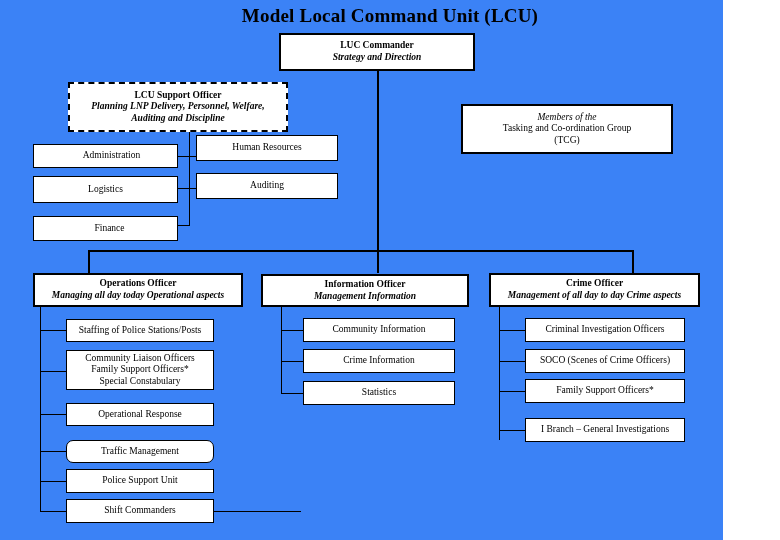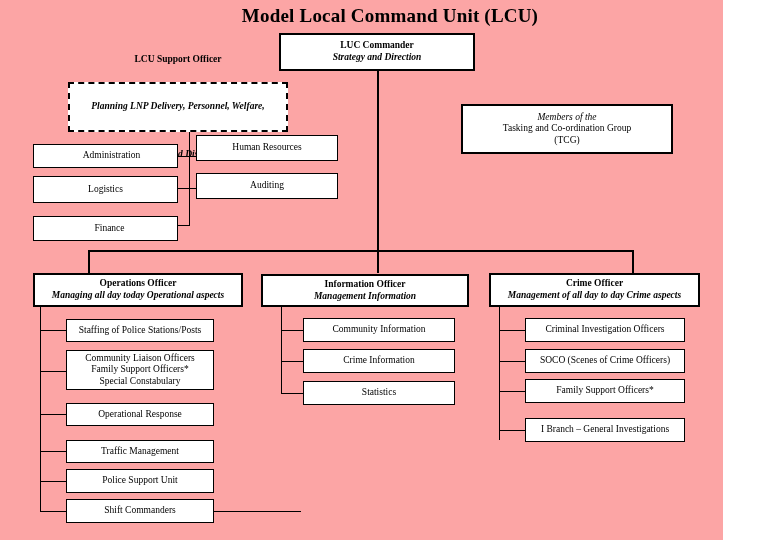--- a/index.html
+++ b/index.html
@@ -4,21 +4,21 @@
 <style>
   html, body {
     margin: 0;
     padding: 0;
     background: #ffffff;
   }
   #page {
     position: relative;
     width: 723px;
     height: 540px;
-    background: #fca5a5;
+    background: #3b82f6;
     overflow: hidden;
     font-family: "Liberation Serif", "DejaVu Serif", serif;
     color: #000000;
   }
   .title {
     position: absolute;
     left: 0;
     top: 5px;
     width: 780px;
     text-align: center;
@@ -62,21 +62,21 @@
 
   <div class="title">Model Local Command Unit (LCU)</div>
 
   <div class="box thick" style="left:279px; top:33px; width:196px; height:38px;">
     <span class="ln-bold">LUC Commander</span>
     <span class="ln-bi">Strategy and Direction</span>
   </div>
 
   <div class="line v thick" style="left:377px; top:71px; height:180px;"></div>
 
-  <div class="box dashed" style="left:68px; top:82px; width:220px; height:50px;gap:36px;">
+  <div class="box dashed" style="left:68px; top:82px; width:220px; height:50px;">
     <span class="ln-bold">LCU Support Officer</span>
     <span class="ln-bi">Planning LNP Delivery, Personnel, Welfare,</span>
     <span class="ln-bi">Auditing  and Discipline</span>
   </div>
 
   <div class="box thick" style="left:461px; top:104px; width:212px; height:50px;">
     <span class="ln-ital">Members of the</span>
     <span>Tasking and Co-ordination Group</span>
     <span>(TCG)</span>
   </div>
@@ -134,21 +134,21 @@
     <span>Family Support Officers*</span>
     <span>Special Constabulary</span>
   </div>
 
   <div class="line h" style="left:40px; top:414px; width:27px;"></div>
   <div class="box" style="left:66px; top:403px; width:148px; height:23px;">
     <span>Operational Response</span>
   </div>
 
   <div class="line h" style="left:40px; top:451px; width:27px;"></div>
-  <div class="box" style="left:66px; top:440px; width:148px; height:23px;">
+  <div class="box" style="left:66px; top:440px; width:148px; height:23px;border-radius:7px;">
     <span>Traffic Management</span>
   </div>
 
   <div class="line h" style="left:40px; top:481px; width:27px;"></div>
   <div class="box" style="left:66px; top:469px; width:148px; height:24px;">
     <span>Police Support Unit</span>
   </div>
 
   <div class="line h" style="left:40px; top:511px; width:27px;"></div>
   <div class="box" style="left:66px; top:499px; width:148px; height:24px;">

